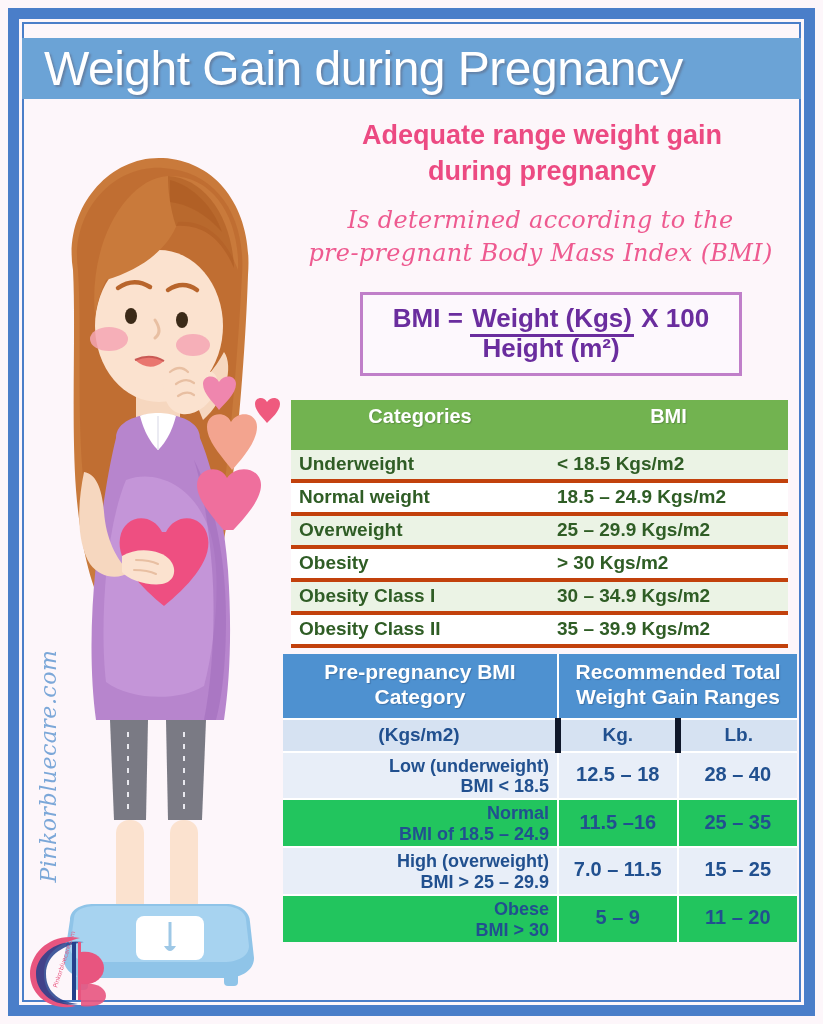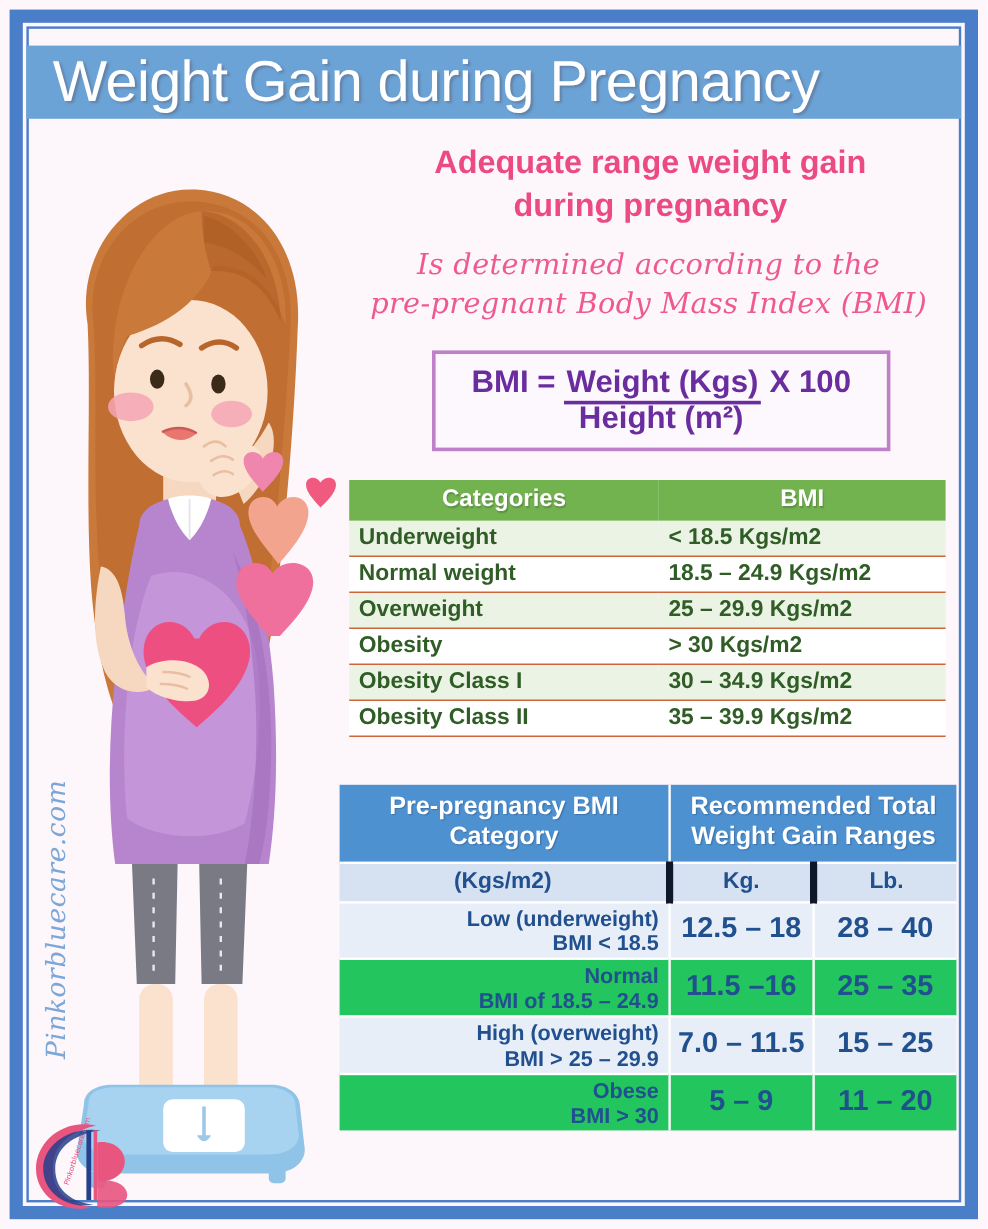--- a/index.html
+++ b/index.html
@@ -134,31 +134,31 @@
     top: 400px;
     width: 497px;
     border-collapse: collapse;
     table-layout: fixed;
   }
   .green-table th {
     background: #72b350;
     color: #ffffff;
     font-size: 20px;
     font-weight: 600;
-    padding: 5px 0 6px 0;
+    padding: 5px 0 22px 0;
     text-shadow: 1px 1px 1px rgba(60,80,50,0.35);
   }
   .green-table th.c1 { width: 258px; text-align: center; }
   .green-table th.c2 { width: 239px; text-align: center; }
   .green-table td {
     color: #2f5d25;
     font-size: 19px;
     font-weight: bold;
     padding: 3px 0 4px 0;
-    border-bottom: 1px solid #c2410c;
+    border-bottom: 4px solid #c2410c;
   }
   .green-table td.c1 { padding-left: 8px; text-align: left; }
   .green-table td.c2 { padding-left: 8px; text-align: left; }
   .green-table tr.odd td { background: #ebf3e5; }
   .green-table tr.even td { background: #ffffff; }
 
   
   .blue-table {
     position: absolute;
     left: 283px;
@@ -201,21 +201,21 @@
   .blue-table tr.r-even td { background: #22c55e; }
   .blue-table td.cat {
     text-align: right;
     padding: 3px 8px 1px 6px;
     line-height: 1.16;
     font-size: 18px;
   }
   .blue-table td.val {
     text-align: center;
     padding: 3px 0 5px 0;
-    font-size: 24px;
+    font-size: 20px;
   }
   .bt-c1 { width: 262px; }
   .bt-c2 { width: 126px; }
   .bt-c3 { width: 126px; }
 
   
   .watermark {
     position: absolute;
     left: -62px;
     top: 760px;

